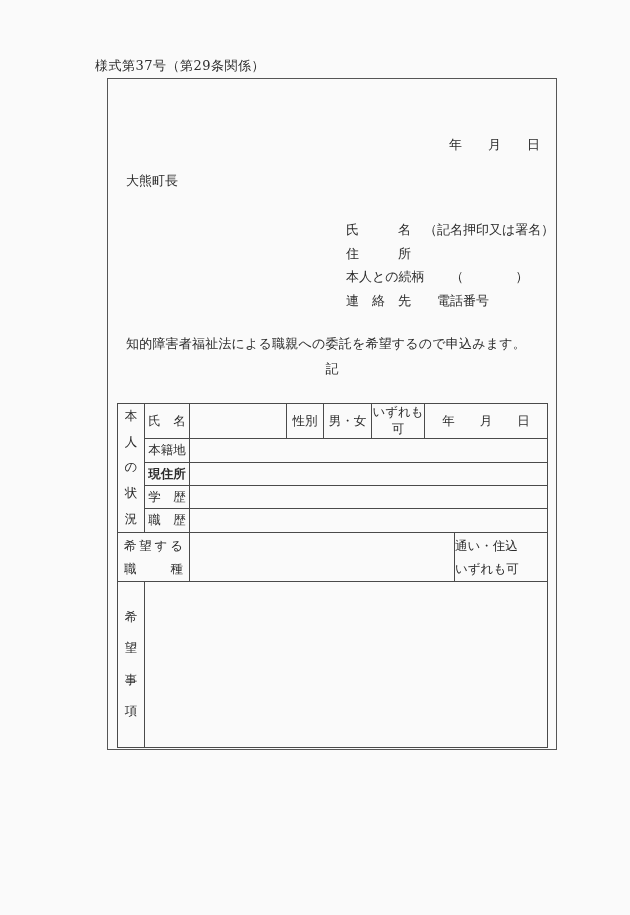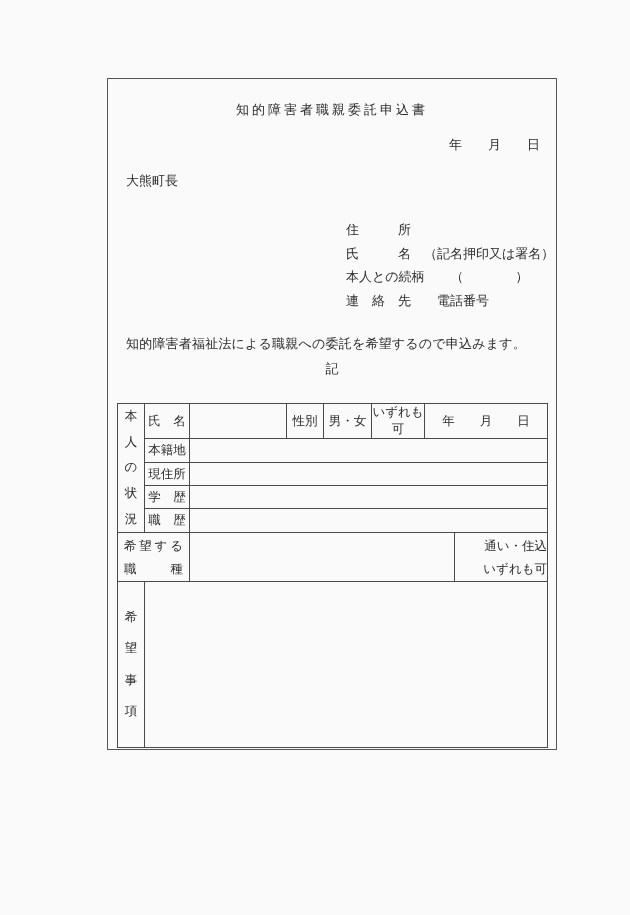--- a/index.html
+++ b/index.html
@@ -85,21 +85,21 @@
     font-size: 12.5px;
   }
   table.form-table td {
     border: 1px solid #4a4a4a;
     padding: 0;
     vertical-align: middle;
     overflow: hidden;
   }
   tr.r1 { height: 25px; }
   tr.r2 { height: 24px; }
-  tr.r3 { height: 23px; }
+  tr.r3 { height: 23px; font-weight: bold; }
   tr.r4 { height: 23px; }
   tr.r5 { height: 24px; }
   tr.r6 { height: 49px; }
   tr.r7 { height: 166px; }
   td.lbl { text-align: center; }
   td.val-center { text-align: center; }
   .vert {
     display: flex;
     flex-direction: column;
     justify-content: space-around;
@@ -114,39 +114,39 @@
     height: 112px;
     margin: 0 auto;
   }
   td.status-cell { height: 119px; }
   .justify-line {
     display: flex;
     justify-content: space-between;
     padding: 0 6px;
     line-height: 23px;
   }
-  .two-line { line-height: 23px; text-align: right; }
+  .two-line { line-height: 23px; text-align: left; }
 </style>
 </head>
 <body>
 
 <div class="page">
 
+  <div class="form-number">様式第37号（第29条関係）</div>
 
   <div class="form-box">
 
-    <div class="form-title">知的障害者職親委託申込書</div>
 
     <div class="date-line">年　　月　　日</div>
 
     <div class="addressee">大熊町長</div>
 
     <div class="applicant-block">
+      <div>氏　　　名　（記名押印又は署名）</div>
       <div>住　　　所</div>
-      <div>氏　　　名　（記名押印又は署名）</div>
       <div>本人との続柄　　（　　　　）</div>
       <div>連　絡　先　　電話番号</div>
     </div>
 
     <div class="statement">知的障害者福祉法による職親への委託を希望するので申込みます。</div>
 
     <div class="record-mark">記</div>
 
     <table class="form-table">
       <colgroup>

